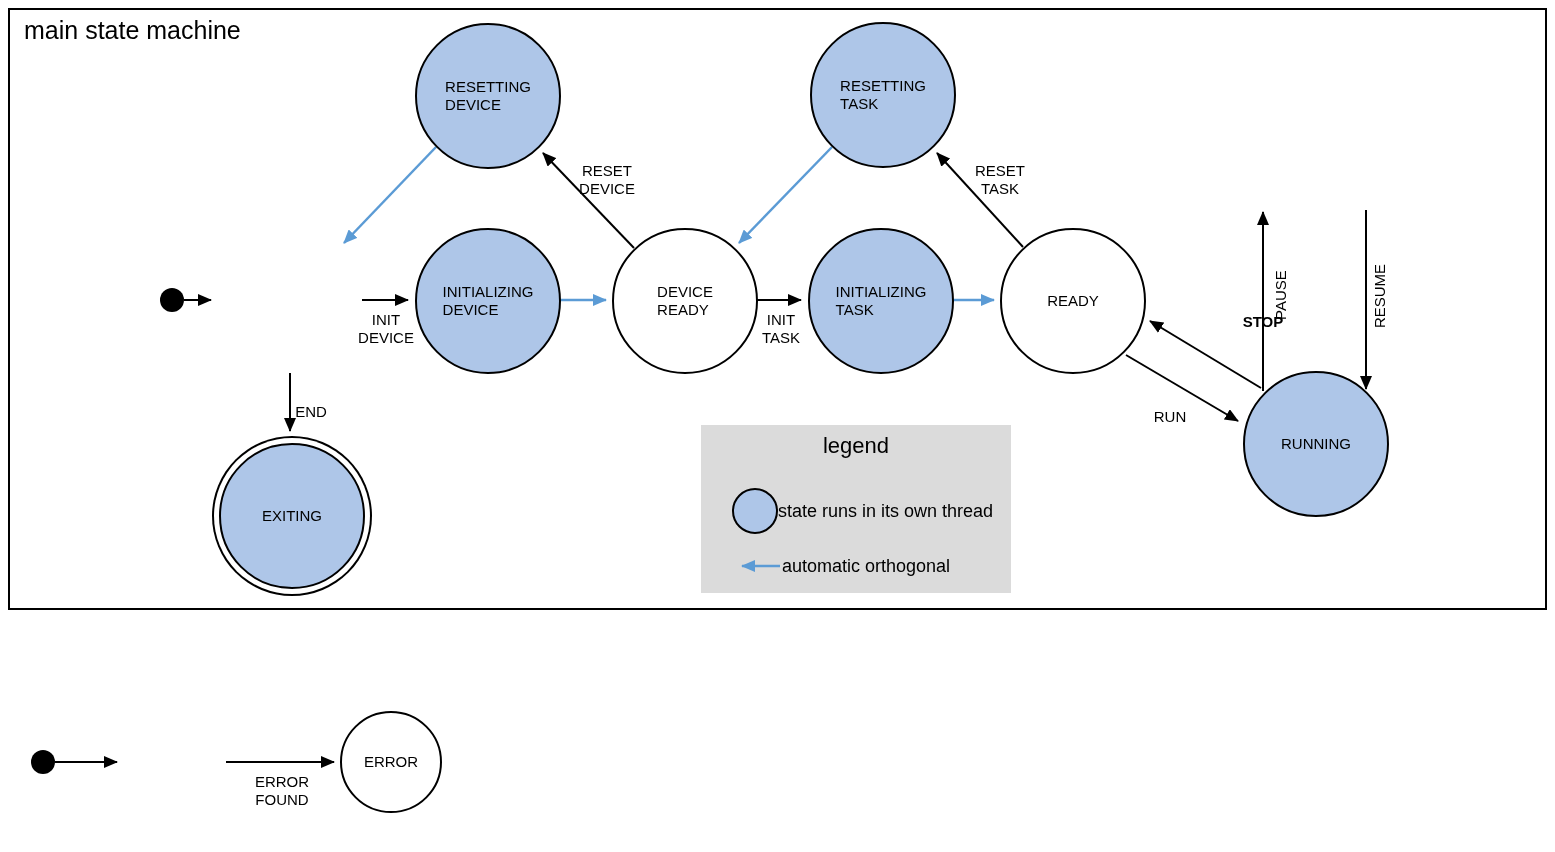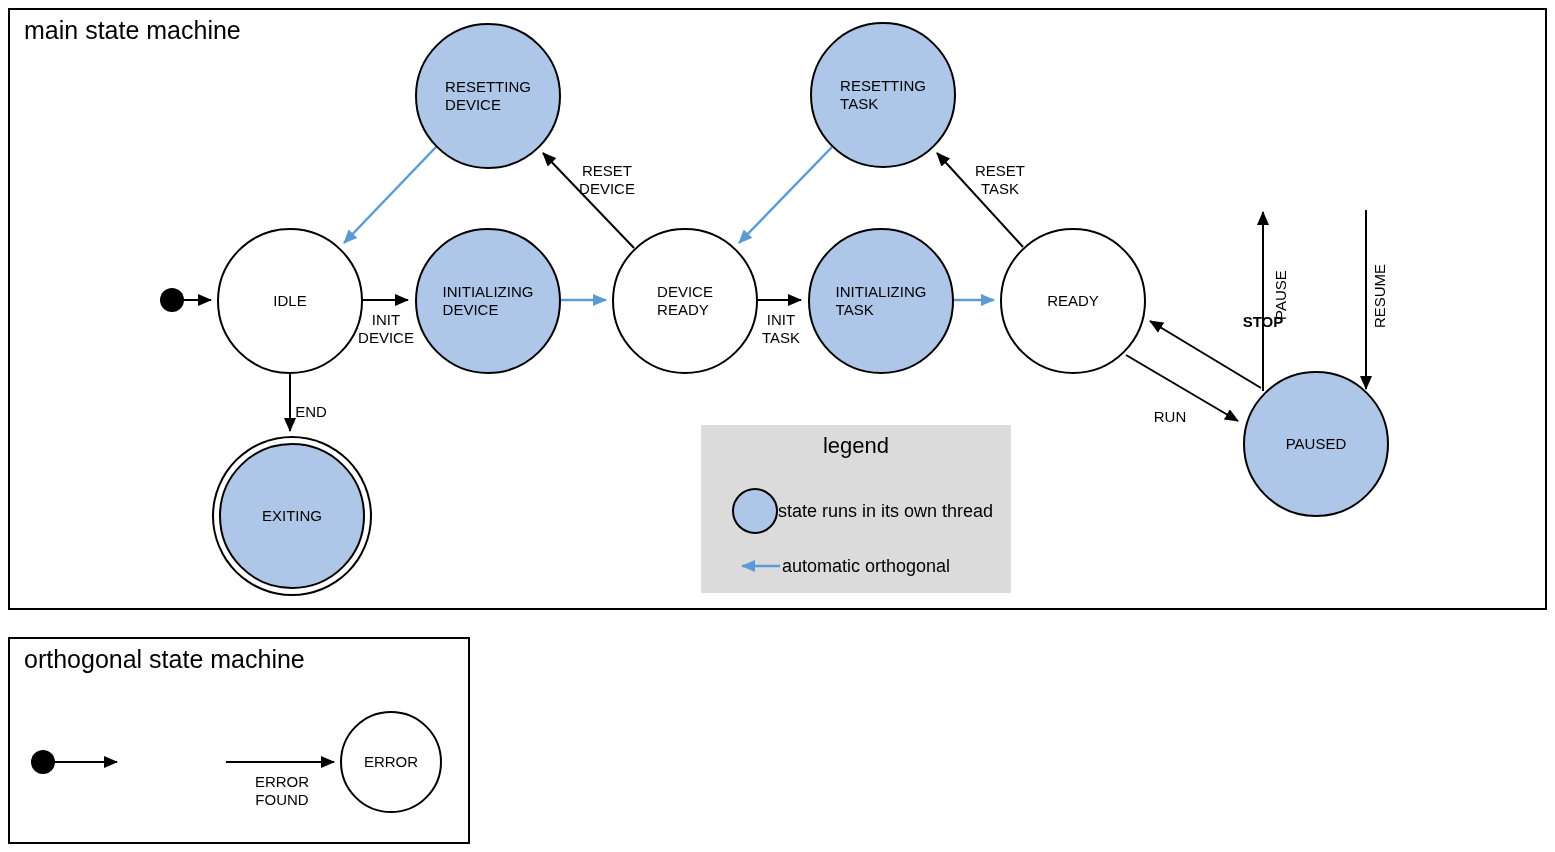--- a/index.html
+++ b/index.html
@@ -95,23 +95,20 @@
   .legend-text { font-size: 18px; white-space: nowrap; }
 </style>
 </head>
 <body>
 
 <div class="canvas">
 
   <div class="panel main-panel">
     <div class="panel-title">main state machine</div>
   </div>
-  <div class="panel ortho-panel">
-    <div class="panel-title">orthogonal state machine</div>
-  </div>
 
   <svg class="layer" viewBox="0 0 1555 852" xmlns="http://www.w3.org/2000/svg">
     <defs>
       <marker id="ab" markerUnits="userSpaceOnUse" markerWidth="15" markerHeight="12" refX="13" refY="6" orient="auto">
         <path d="M0,0 L14,6 L0,12 Z" fill="#000"></path>
       </marker>
       <marker id="al" markerUnits="userSpaceOnUse" markerWidth="15" markerHeight="12" refX="13" refY="6" orient="auto">
         <path d="M0,0 L14,6 L0,12 Z" fill="#5b9bd5"></path>
       </marker>
     </defs>
@@ -132,33 +129,32 @@
 
     <line x1="560" y1="300" x2="606" y2="300" stroke="#5b9bd5" stroke-width="2.5" marker-end="url(#al)"></line>
     <line x1="953" y1="300" x2="994" y2="300" stroke="#5b9bd5" stroke-width="2.5" marker-end="url(#al)"></line>
     <line x1="436" y1="147" x2="344" y2="243" stroke="#5b9bd5" stroke-width="2.5" marker-end="url(#al)"></line>
     <line x1="832" y1="147" x2="739" y2="243" stroke="#5b9bd5" stroke-width="2.5" marker-end="url(#al)"></line>
 
     <line x1="55" y1="762" x2="117" y2="762" stroke="#000" stroke-width="2" marker-end="url(#ab)"></line>
     <line x1="226" y1="762" x2="334" y2="762" stroke="#000" stroke-width="2" marker-end="url(#ab)"></line>
   </svg>
 
-  <div class="state" style="left:217px; top:228px;">IDLE</div>
   <div class="state threaded" style="left:415px; top:23px;">RESETTING
 DEVICE</div>
   <div class="state threaded" style="left:415px; top:228px;">INITIALIZING
 DEVICE</div>
   <div class="state" style="left:612px; top:228px;">DEVICE
 READY</div>
   <div class="state threaded" style="left:810px; top:22px;">RESETTING
 TASK</div>
   <div class="state threaded" style="left:808px; top:228px;">INITIALIZING
 TASK</div>
   <div class="state" style="left:1000px; top:228px;">READY</div>
-  <div class="state threaded" style="left:1243px; top:371px;">PAUSED</div>
+  <div class="state threaded" style="left:1243px; top:371px;">RUNNING</div>
   <div class="state threaded final" style="left:219px; top:443px;">EXITING</div>
 
   <div class="tlabel" style="left:386px; top:329px;">INIT
 DEVICE</div>
   <div class="tlabel" style="left:607px; top:180px;">RESET
 DEVICE</div>
   <div class="tlabel" style="left:781px; top:329px;">INIT
 TASK</div>
   <div class="tlabel" style="left:1000px; top:180px;">RESET
 TASK</div>

